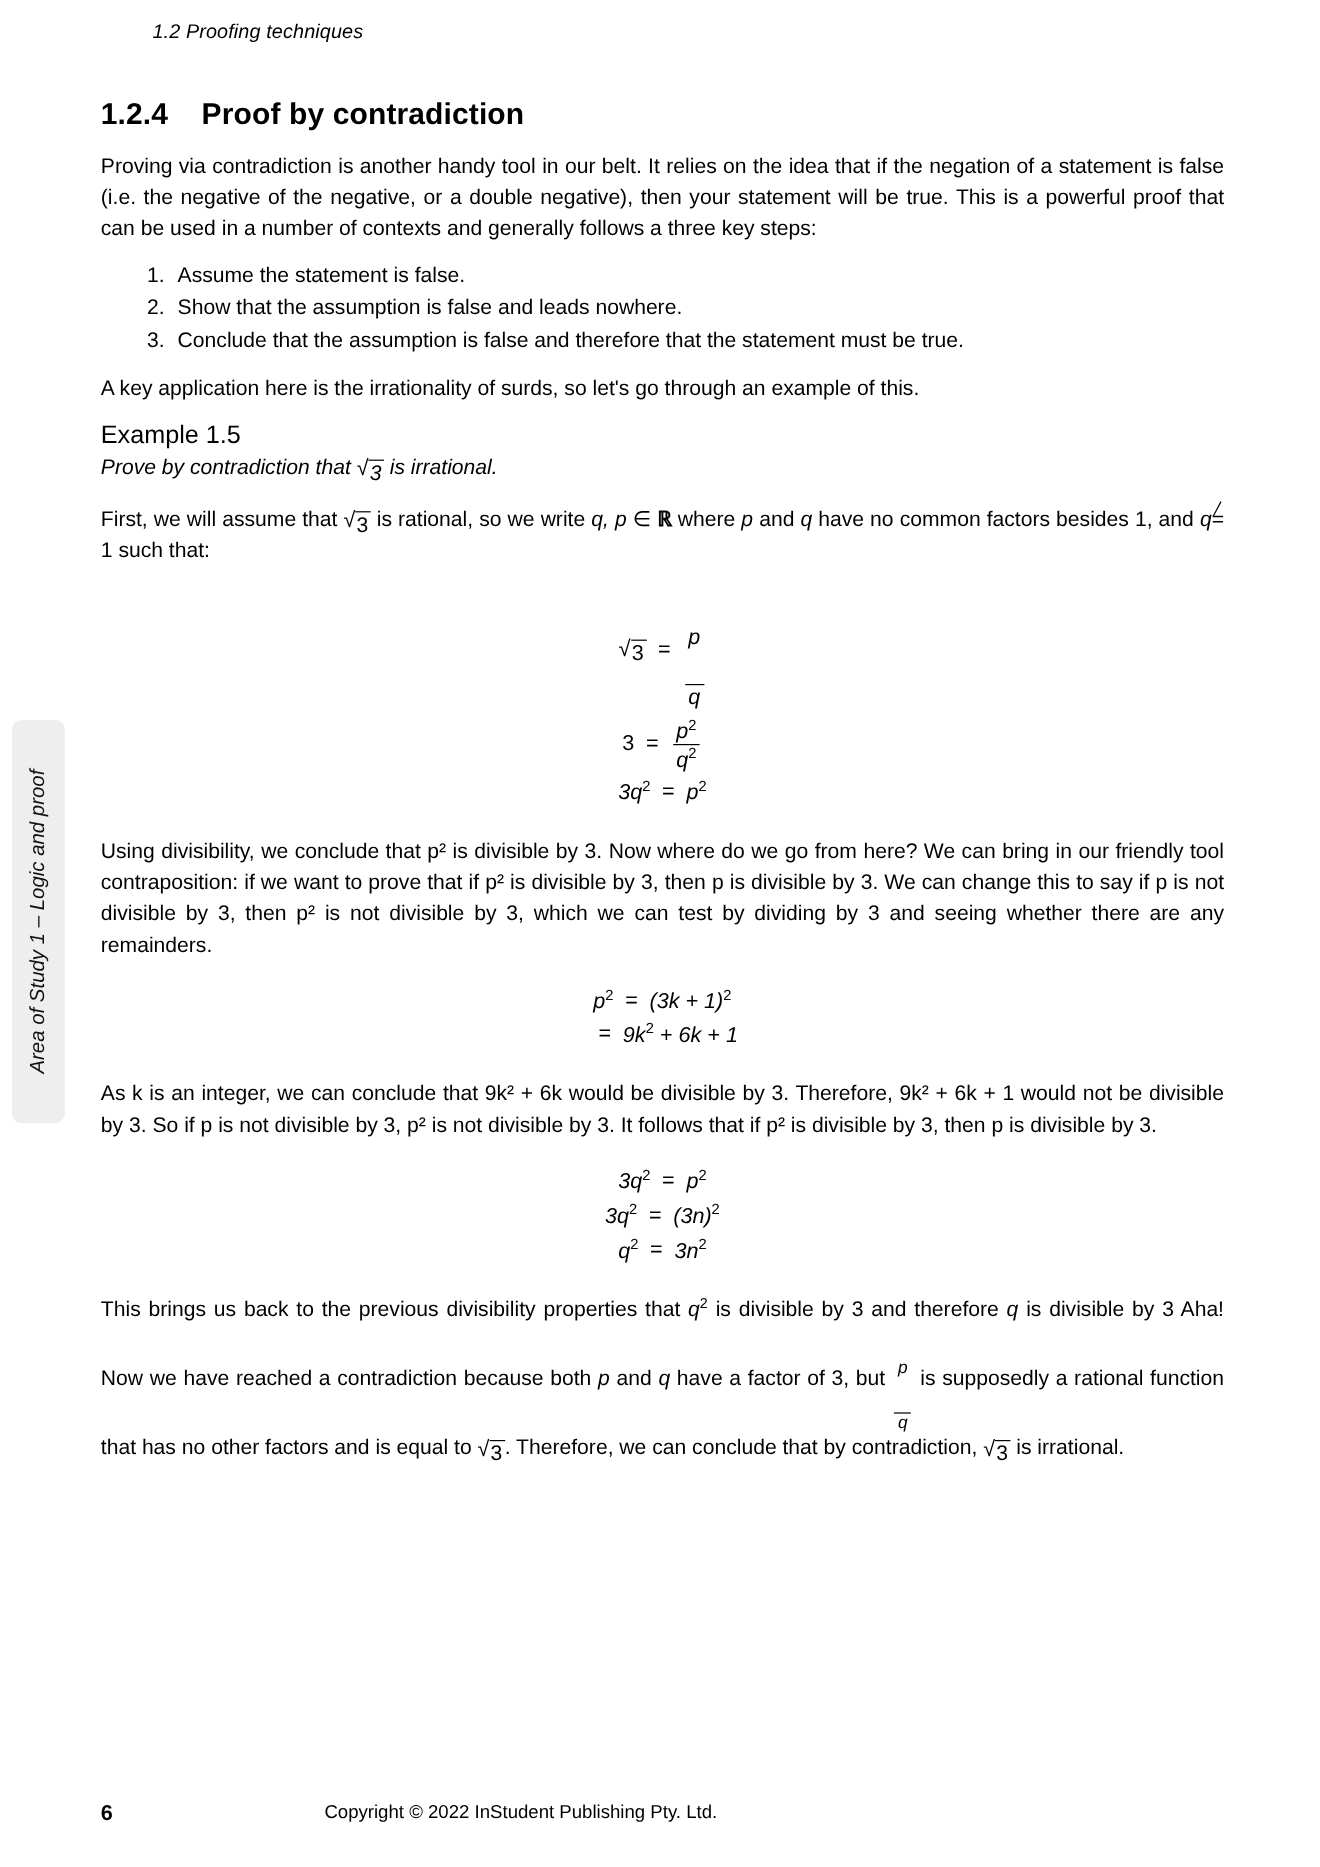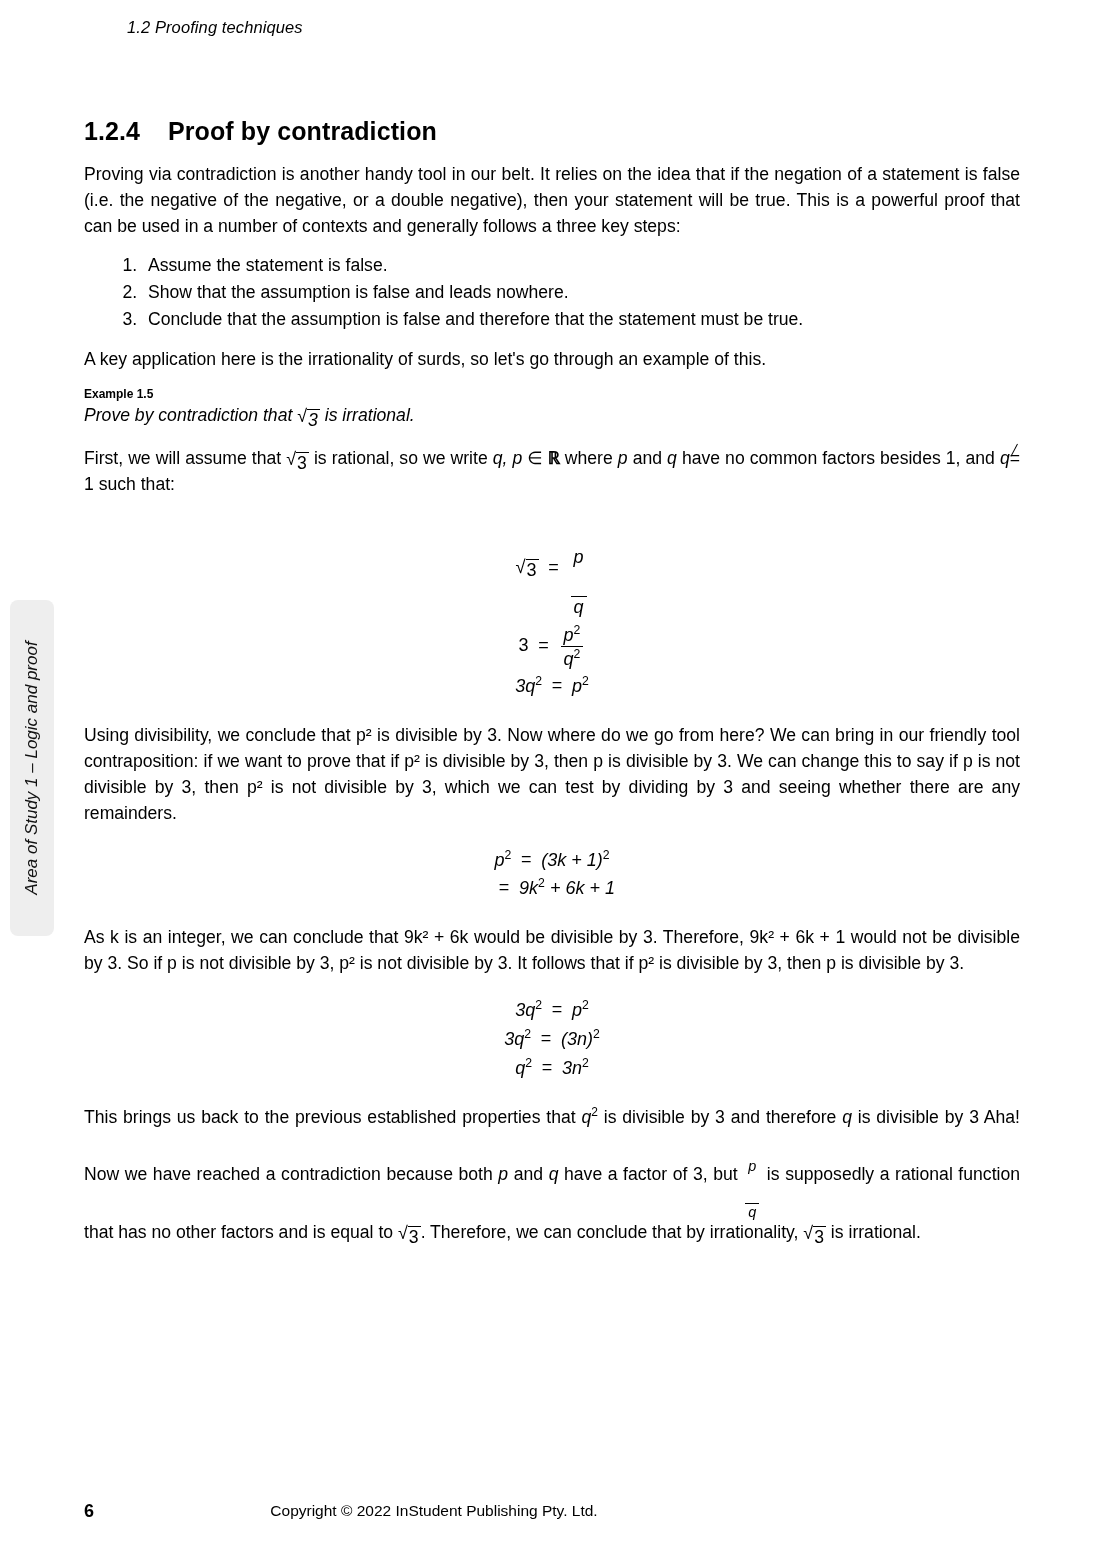--- a/index.html
+++ b/index.html
@@ -34,41 +34,40 @@
   }
   h2.section-title {
     font-size: 25px;
     font-weight: bold;
     margin: 44px 0 16px 0;
     letter-spacing: 0.1px;
   }
   h2.section-title .num {
     display: inline-block;
     min-width: 84px;
-    margin-top: 36px;
   }
   p.body {
     font-size: 17.6px;
     line-height: 1.47;
     margin: 0 0 13px 0;
     text-align: justify;
   }
   ol.steps {
     margin: 4px 0 16px 0;
     padding-left: 58px;
     font-size: 17.6px;
     line-height: 1.42;
   }
   ol.steps li {
     margin-bottom: 2px;
     padding-left: 6px;
   }
   .example-head {
-    font-size: 12px;
-    font-weight: bold;
+    font-size: 21px;
+    font-weight: normal;
     margin: 14px 0 4px 0;
   }
   .example-statement {
     font-style: italic;
     font-size: 17.6px;
     margin: 0 0 16px 0;
   }
   .math-block {
     margin: 22px 0 26px 0;
     font-size: 18px;
@@ -267,27 +266,27 @@
         <span class="mright"><i class="v">(3n)</i><sup class="exp">2</sup></span>
       </div>
       <div class="math-line">
         <span class="mleft"><i class="v">q</i><sup class="exp">2</sup></span>
         <span class="eq">=</span>
         <span class="mright"><i class="v">3n</i><sup class="exp">2</sup></span>
       </div>
     </div>
 
     <p class="body">
-      <span>This brings us back to the previous established properties that </span><i class="v">q</i><sup class="exp">2</sup><span> is divisible by 3 and therefore </span><i class="v">q</i><span> is divisible by 3 Aha! Now we have reached a contradiction because both </span><i class="v">p</i><span> and </span><i class="v">q</i><span> have a factor of 3, but </span><span class="frac small">
+      <span>This brings us back to the previous divisibility properties that </span><i class="v">q</i><sup class="exp">2</sup><span> is divisible by 3 and therefore </span><i class="v">q</i><span> is divisible by 3 Aha! Now we have reached a contradiction because both </span><i class="v">p</i><span> and </span><i class="v">q</i><span> have a factor of 3, but </span><span class="frac small">
           <span class="num-part v">p</span>
           <span class="den-part v">q</span>
         </span><span> is supposedly a rational function that has no other factors and is equal to </span><span class="sqrt">
           <span class="radical">√</span>
           <span class="radicand">3</span>
-        </span><span>. Therefore, we can conclude that by irrationality, </span><span class="sqrt">
+        </span><span>. Therefore, we can conclude that by contradiction, </span><span class="sqrt">
           <span class="radical">√</span>
           <span class="radicand">3</span>
         </span><span> is irrational.</span>
     </p>
 
   </div>
 
   <div class="footer">
     <div class="page-number">6</div>
     <div class="copyright">Copyright © 2022 InStudent Publishing Pty. Ltd.</div>

